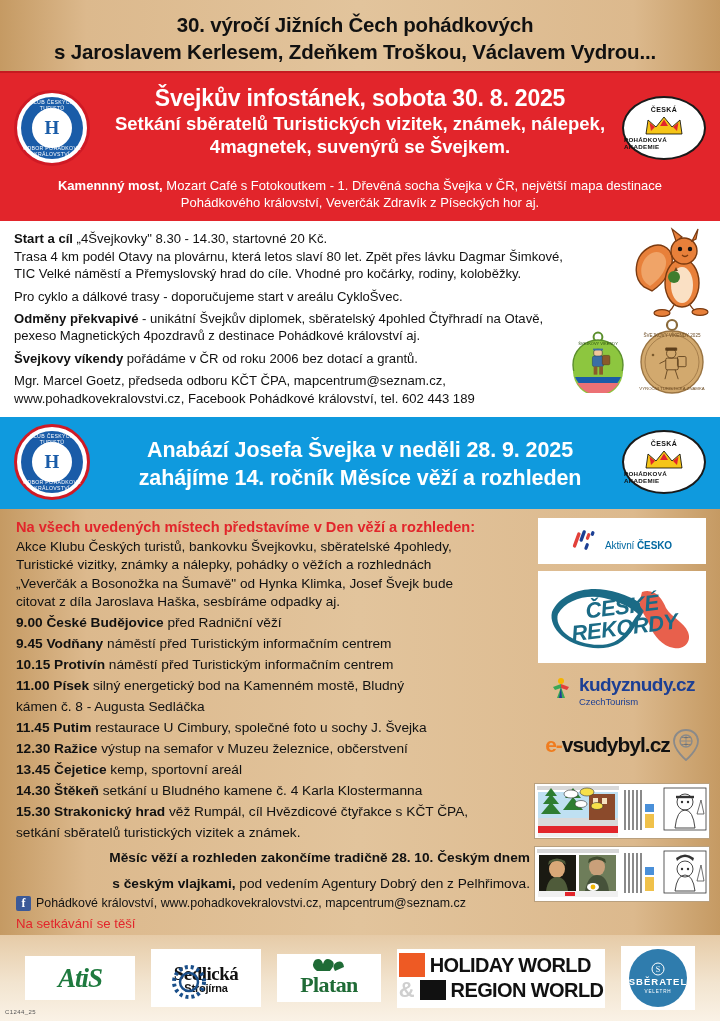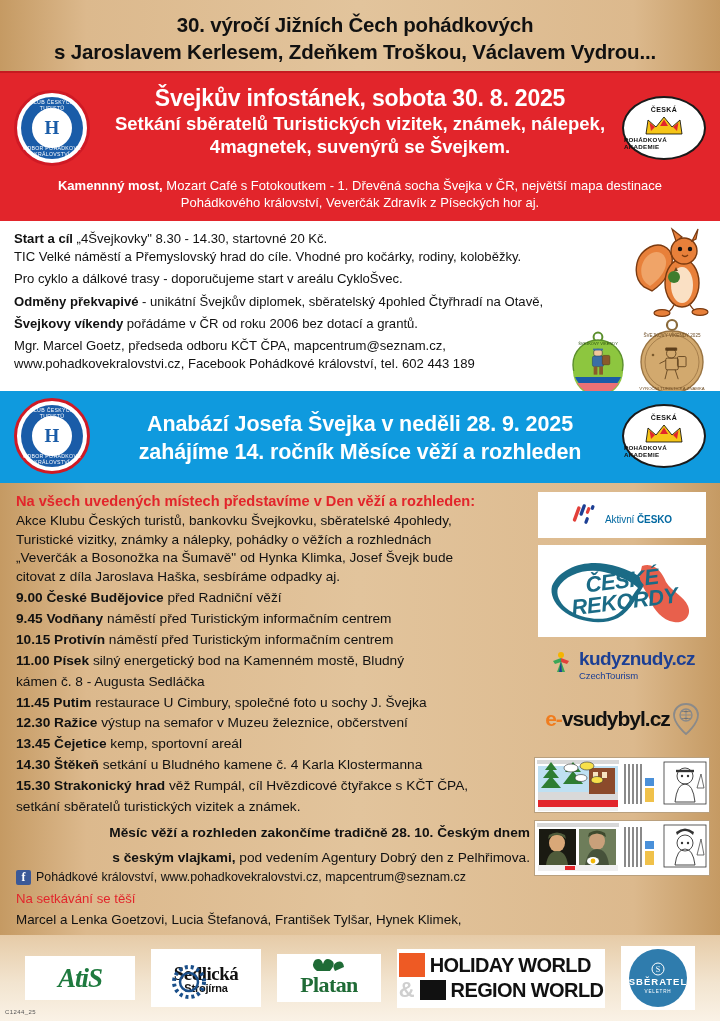--- a/index.html
+++ b/index.html
@@ -254,25 +254,27 @@
 
     <div class="band-sub">
       <div><b>Kamennný most,</b><span> Mozart Café s Fotokoutkem - 1. Dřevěná socha Švejka v ČR, největší mapa destinace</span></div>
       <div>Pohádkového království, Veverčák Zdravík z Píseckých hor aj.</div>
     </div>
   </div>
 
   <div class="white-panel">
     <div class="wp-text">
       <div class="wp-line"><b>Start a cíl</b><span> „4Švejkovky" 8.30 - 14.30, startovné 20 Kč.</span></div>
+      <div class="wp-line">Trasa 4 km podél Otavy na plovárnu, která letos slaví 80 let. Zpět přes lávku Dagmar Šimkové,</div>
       <div class="wp-line">TIC Velké náměstí a Přemyslovský hrad do cíle. Vhodné pro kočárky, rodiny, koloběžky.</div>
       <div class="wp-gap"></div>
       <div class="wp-line">Pro cyklo a dálkové trasy - doporučujeme start v areálu CykloŠvec.</div>
       <div class="wp-gap"></div>
       <div class="wp-line"><b>Odměny překvapivé</b><span> - unikátní Švejkův diplomek, sběratelský 4pohled Čtyřhradí na Otavě,</span></div>
+      <div class="wp-line">pexeso Magnetických 4pozdravů z destinace Pohádkové království aj.</div>
       <div class="wp-gap"></div>
       <div class="wp-line"><b>Švejkovy víkendy</b><span> pořádáme  v ČR od roku 2006 bez dotací a grantů.</span></div>
       <div class="wp-gap"></div>
       <div class="wp-line">Mgr. Marcel Goetz, předseda odboru KČT ČPA, mapcentrum@seznam.cz,</div>
       <div class="wp-line">www.pohadkovekralovstvi.cz, Facebook Pohádkové království, tel. 602 443 189</div>
     </div>
 
     <svg class="squirrel" viewBox="0 0 82 92">
       <path d="M14 62 C2 52 4 30 20 22 C30 17 40 22 42 32 C44 44 34 58 22 66 Z" fill="#e8803a" stroke="#7a3a10" stroke-width="1.4"></path>
       <path d="M16 58 C8 50 10 34 22 28 C29 25 35 29 36 36 C37 45 29 55 20 61 Z" fill="#f0a468"></path>

